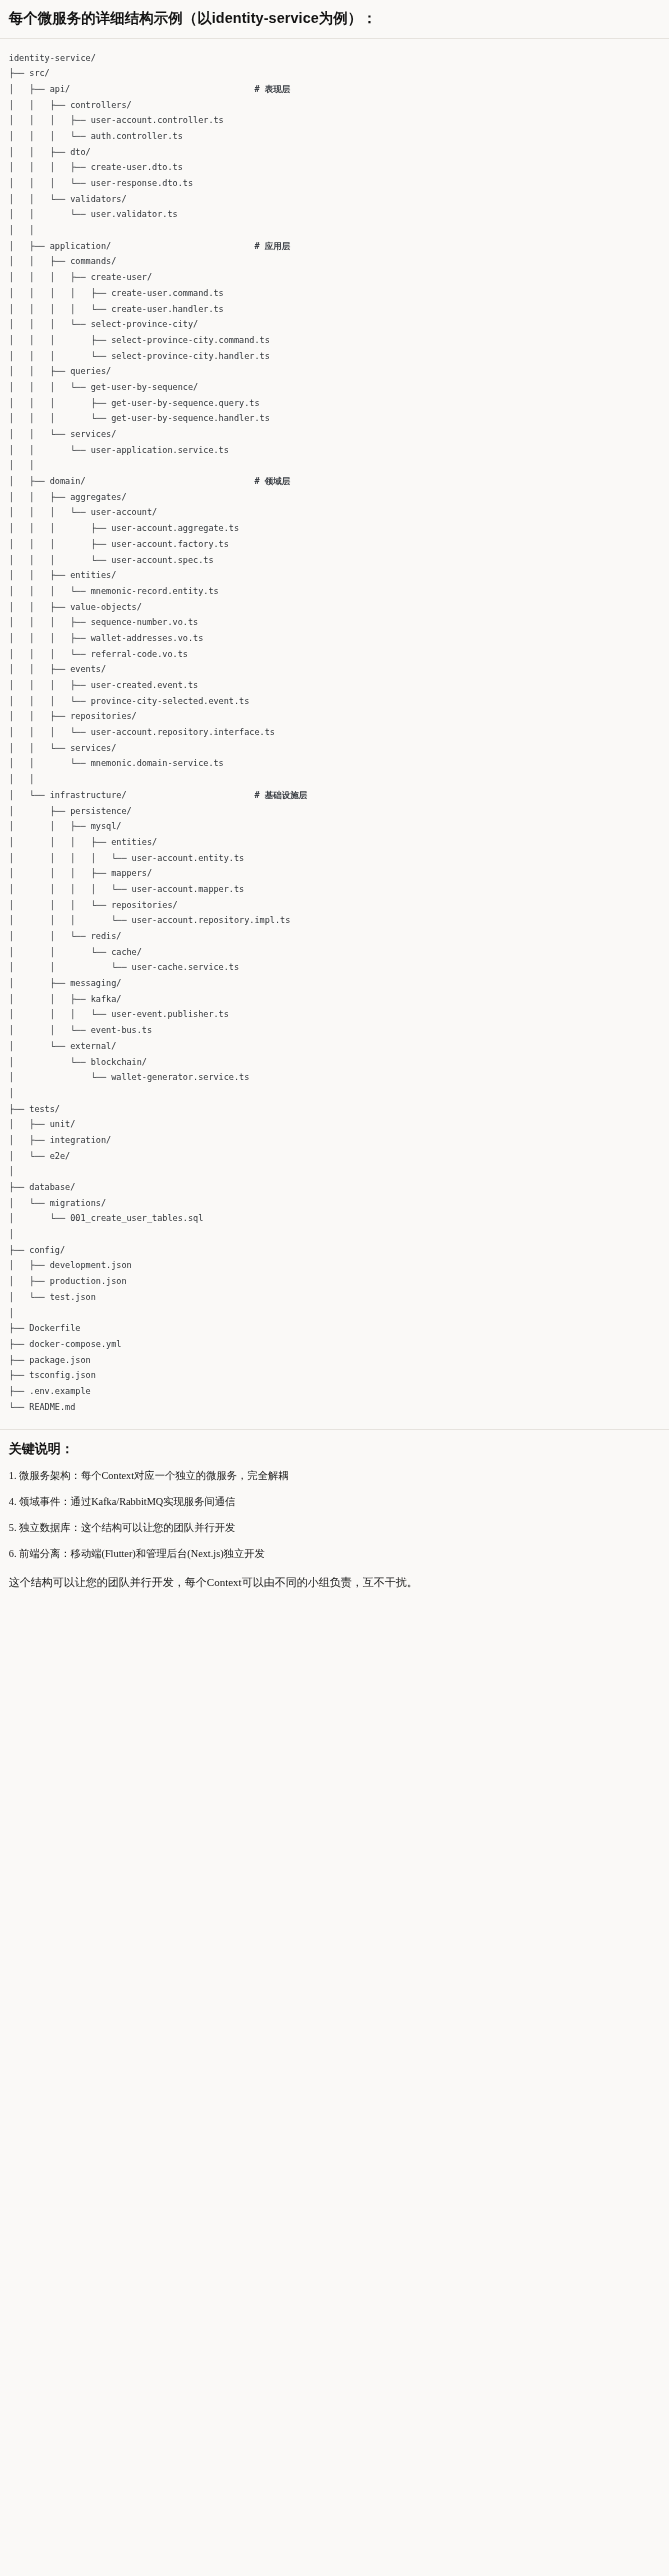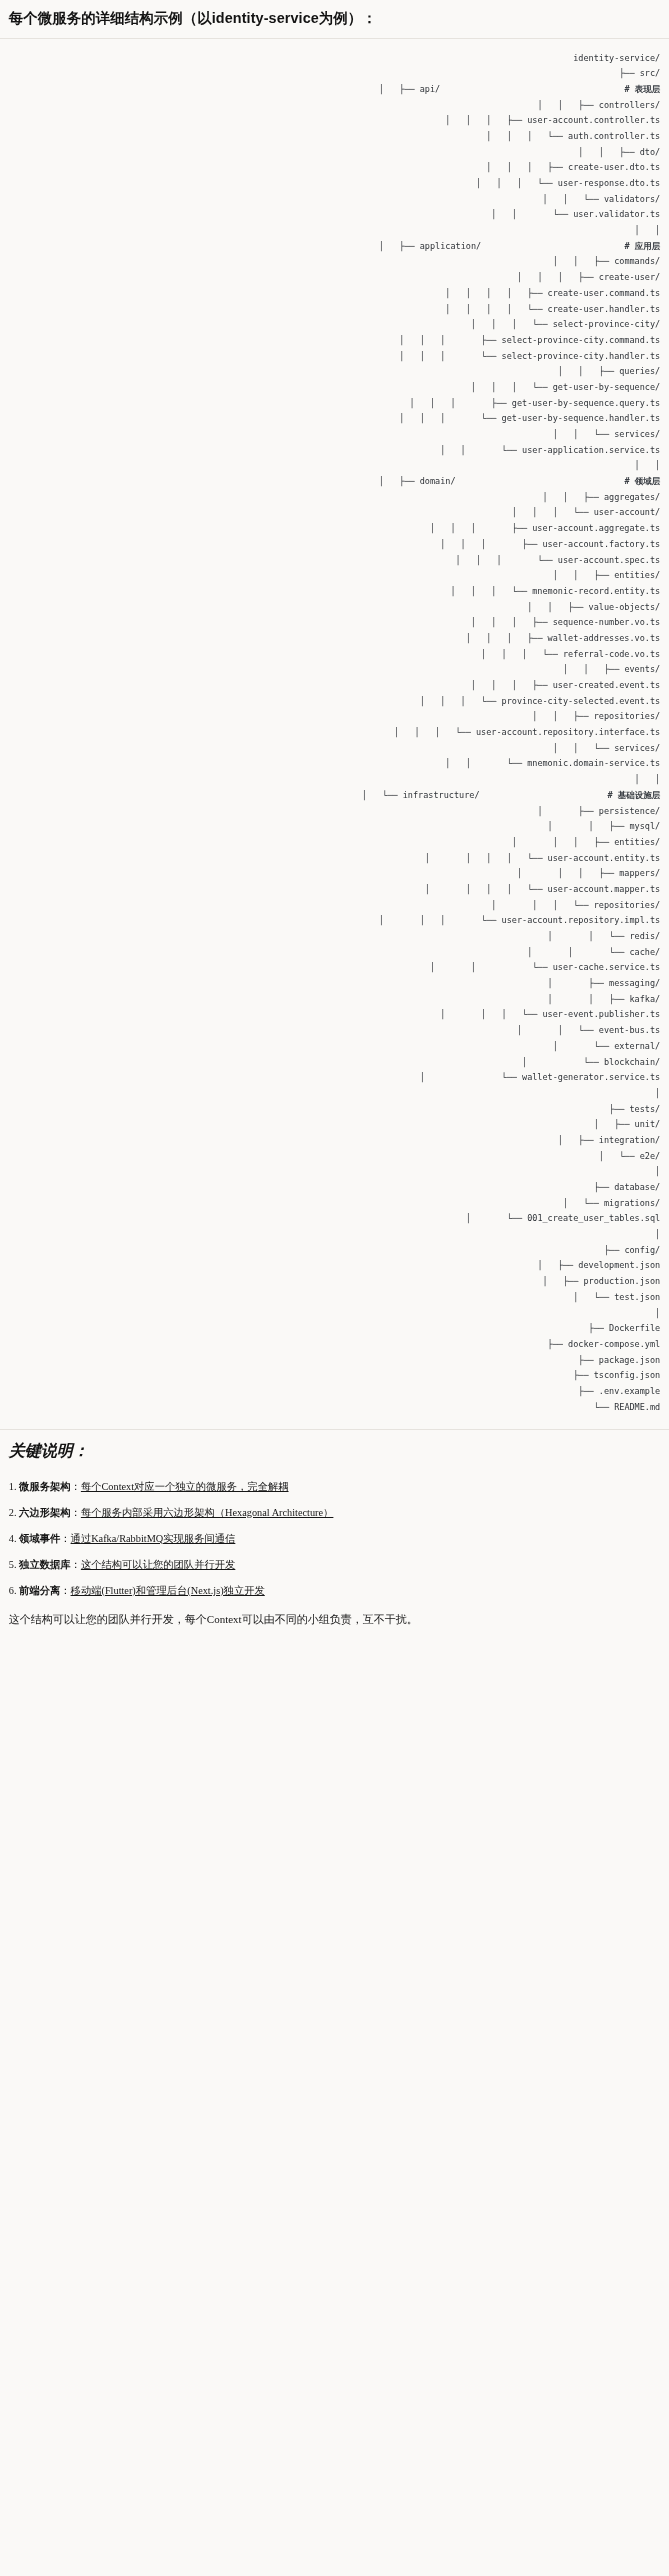--- a/index.html
+++ b/index.html
@@ -45,21 +45,20 @@
     background: #faf9f7;
   }
   .tree {
     margin: 0;
     font-family: "DejaVu Sans Mono", "Liberation Mono", monospace;
     font-size: 8.5px;
     line-height: 15.7px;
     color: #2f3338;
     white-space: pre;
     letter-spacing: 0px;
-    text-align: right;
   }
   .tree .row {
     display: block;
     height: 15.7px;
     white-space: pre;
   }
   .tree .cmt {
     color: #3c4046;
     font-family: "DejaVu Sans Mono", "Liberation Mono", monospace;
     font-weight: bold;
@@ -67,52 +66,50 @@
 
   
   .notes-block {
     box-sizing: border-box;
     width: 100%;
     padding: 10px 8.8px 12.5px 8.8px;
     border-top: 0.6px solid #e6e3de;
     background: #faf9f7;
   }
   .notes-title {
-    margin: 0 0 16px 0;
-    font-size: 16px;
+    margin: 0 0 10px 0;
+    font-size: 13px;
     font-weight: bold;
     color: #131313;
     line-height: 1.4;
-    font-style: italic;
   }
   ol.notes-list {
     margin: 0;
     padding: 0;
     list-style: none;
   }
   ol.notes-list li {
     margin: 0 0 10.6px 0;
     font-size: 10.3px;
     line-height: 1.5;
     font-family: "Liberation Serif", serif;
     color: #161616;
   }
   .note-num {
     font-family: "Liberation Serif", serif;
   }
   .note-term {
-    font-weight: bold;
+    font-weight: normal;
     font-family: "Liberation Sans", sans-serif;
   }
   .note-sep {
     font-family: "Liberation Serif", serif;
   }
   .note-desc {
     font-family: "Liberation Serif", serif;
-    text-decoration: underline;
   }
   .closing {
     margin: 12.5px 0 0 0;
     font-size: 11px;
     line-height: 1.5;
     font-family: "Liberation Serif", serif;
     color: #161616;
   }
 </style>
 </head>
@@ -125,21 +122,20 @@
   </header>
 
   <section class="tree-block">
     <pre class="tree" id="tree-render"><span class="row"><span>identity-service/</span></span><span class="row"><span>├── src/</span></span><span class="row"><span>│   ├── api/</span><span>                                    </span><span class="cmt"># 表现层</span></span><span class="row"><span>│   │   ├── controllers/</span></span><span class="row"><span>│   │   │   ├── user-account.controller.ts</span></span><span class="row"><span>│   │   │   └── auth.controller.ts</span></span><span class="row"><span>│   │   ├── dto/</span></span><span class="row"><span>│   │   │   ├── create-user.dto.ts</span></span><span class="row"><span>│   │   │   └── user-response.dto.ts</span></span><span class="row"><span>│   │   └── validators/</span></span><span class="row"><span>│   │       └── user.validator.ts</span></span><span class="row"><span>│   │</span></span><span class="row"><span>│   ├── application/</span><span>                            </span><span class="cmt"># 应用层</span></span><span class="row"><span>│   │   ├── commands/</span></span><span class="row"><span>│   │   │   ├── create-user/</span></span><span class="row"><span>│   │   │   │   ├── create-user.command.ts</span></span><span class="row"><span>│   │   │   │   └── create-user.handler.ts</span></span><span class="row"><span>│   │   │   └── select-province-city/</span></span><span class="row"><span>│   │   │       ├── select-province-city.command.ts</span></span><span class="row"><span>│   │   │       └── select-province-city.handler.ts</span></span><span class="row"><span>│   │   ├── queries/</span></span><span class="row"><span>│   │   │   └── get-user-by-sequence/</span></span><span class="row"><span>│   │   │       ├── get-user-by-sequence.query.ts</span></span><span class="row"><span>│   │   │       └── get-user-by-sequence.handler.ts</span></span><span class="row"><span>│   │   └── services/</span></span><span class="row"><span>│   │       └── user-application.service.ts</span></span><span class="row"><span>│   │</span></span><span class="row"><span>│   ├── domain/</span><span>                                 </span><span class="cmt"># 领域层</span></span><span class="row"><span>│   │   ├── aggregates/</span></span><span class="row"><span>│   │   │   └── user-account/</span></span><span class="row"><span>│   │   │       ├── user-account.aggregate.ts</span></span><span class="row"><span>│   │   │       ├── user-account.factory.ts</span></span><span class="row"><span>│   │   │       └── user-account.spec.ts</span></span><span class="row"><span>│   │   ├── entities/</span></span><span class="row"><span>│   │   │   └── mnemonic-record.entity.ts</span></span><span class="row"><span>│   │   ├── value-objects/</span></span><span class="row"><span>│   │   │   ├── sequence-number.vo.ts</span></span><span class="row"><span>│   │   │   ├── wallet-addresses.vo.ts</span></span><span class="row"><span>│   │   │   └── referral-code.vo.ts</span></span><span class="row"><span>│   │   ├── events/</span></span><span class="row"><span>│   │   │   ├── user-created.event.ts</span></span><span class="row"><span>│   │   │   └── province-city-selected.event.ts</span></span><span class="row"><span>│   │   ├── repositories/</span></span><span class="row"><span>│   │   │   └── user-account.repository.interface.ts</span></span><span class="row"><span>│   │   └── services/</span></span><span class="row"><span>│   │       └── mnemonic.domain-service.ts</span></span><span class="row"><span>│   │</span></span><span class="row"><span>│   └── infrastructure/</span><span>                         </span><span class="cmt"># 基础设施层</span></span><span class="row"><span>│       ├── persistence/</span></span><span class="row"><span>│       │   ├── mysql/</span></span><span class="row"><span>│       │   │   ├── entities/</span></span><span class="row"><span>│       │   │   │   └── user-account.entity.ts</span></span><span class="row"><span>│       │   │   ├── mappers/</span></span><span class="row"><span>│       │   │   │   └── user-account.mapper.ts</span></span><span class="row"><span>│       │   │   └── repositories/</span></span><span class="row"><span>│       │   │       └── user-account.repository.impl.ts</span></span><span class="row"><span>│       │   └── redis/</span></span><span class="row"><span>│       │       └── cache/</span></span><span class="row"><span>│       │           └── user-cache.service.ts</span></span><span class="row"><span>│       ├── messaging/</span></span><span class="row"><span>│       │   ├── kafka/</span></span><span class="row"><span>│       │   │   └── user-event.publisher.ts</span></span><span class="row"><span>│       │   └── event-bus.ts</span></span><span class="row"><span>│       └── external/</span></span><span class="row"><span>│           └── blockchain/</span></span><span class="row"><span>│               └── wallet-generator.service.ts</span></span><span class="row"><span>│</span></span><span class="row"><span>├── tests/</span></span><span class="row"><span>│   ├── unit/</span></span><span class="row"><span>│   ├── integration/</span></span><span class="row"><span>│   └── e2e/</span></span><span class="row"><span>│</span></span><span class="row"><span>├── database/</span></span><span class="row"><span>│   └── migrations/</span></span><span class="row"><span>│       └── 001_create_user_tables.sql</span></span><span class="row"><span>│</span></span><span class="row"><span>├── config/</span></span><span class="row"><span>│   ├── development.json</span></span><span class="row"><span>│   ├── production.json</span></span><span class="row"><span>│   └── test.json</span></span><span class="row"><span>│</span></span><span class="row"><span>├── Dockerfile</span></span><span class="row"><span>├── docker-compose.yml</span></span><span class="row"><span>├── package.json</span></span><span class="row"><span>├── tsconfig.json</span></span><span class="row"><span>├── .env.example</span></span><span class="row"><span>└── README.md</span></span></pre>
   </section>
 
   <section class="notes-block">
     <h2 class="notes-title">关键说明：</h2>
     <ol class="notes-list" id="notes-render">
         <li><span class="note-num">1. </span><span class="note-term">微服务架构</span><span class="note-sep">：</span><span class="note-desc">每个Context对应一个独立的微服务，完全解耦</span></li>
-        <li><span class="note-num">2. </span><span class="note-term">六边形架构</span><span class="note-sep">：</span><span class="note-desc">每个服务内部采用六边形架构（Hexagonal Architecture）</span></li>
         <li><span class="note-num">4. </span><span class="note-term">领域事件</span><span class="note-sep">：</span><span class="note-desc">通过Kafka/RabbitMQ实现服务间通信</span></li>
         <li><span class="note-num">5. </span><span class="note-term">独立数据库</span><span class="note-sep">：</span><span class="note-desc">这个结构可以让您的团队并行开发</span></li>
         <li><span class="note-num">6. </span><span class="note-term">前端分离</span><span class="note-sep">：</span><span class="note-desc">移动端(Flutter)和管理后台(Next.js)独立开发</span></li>
       </ol>
     <p class="closing">这个结构可以让您的团队并行开发，每个Context可以由不同的小组负责，互不干扰。</p>
   </section>
 
 </div>
 
 

